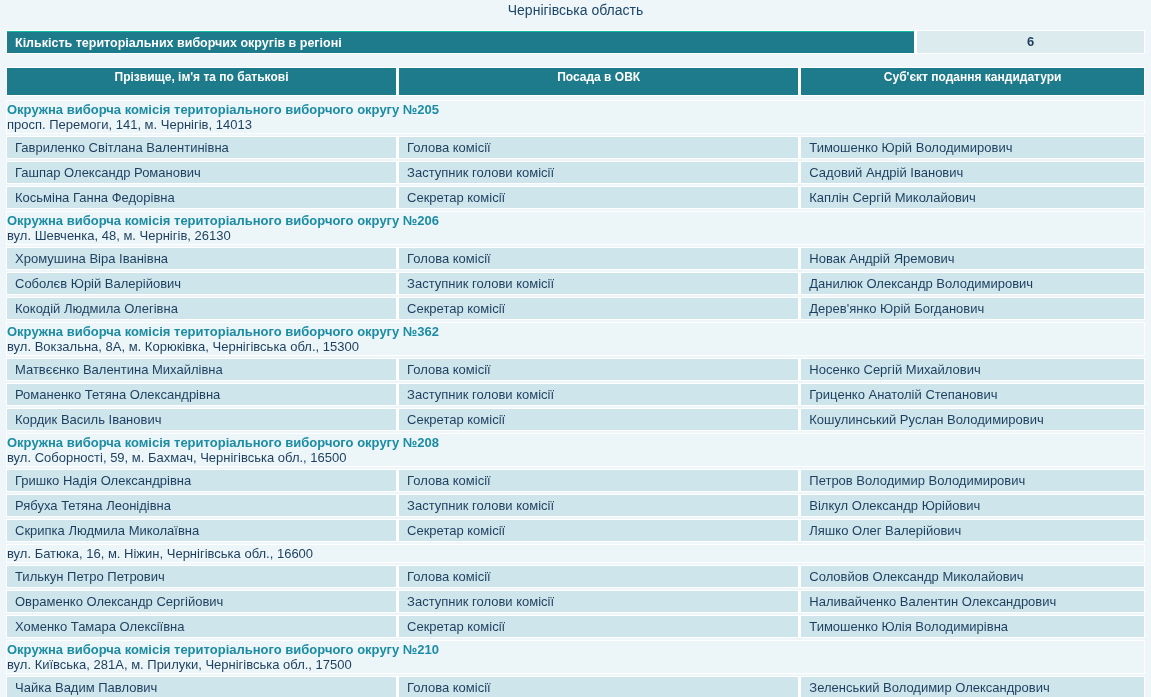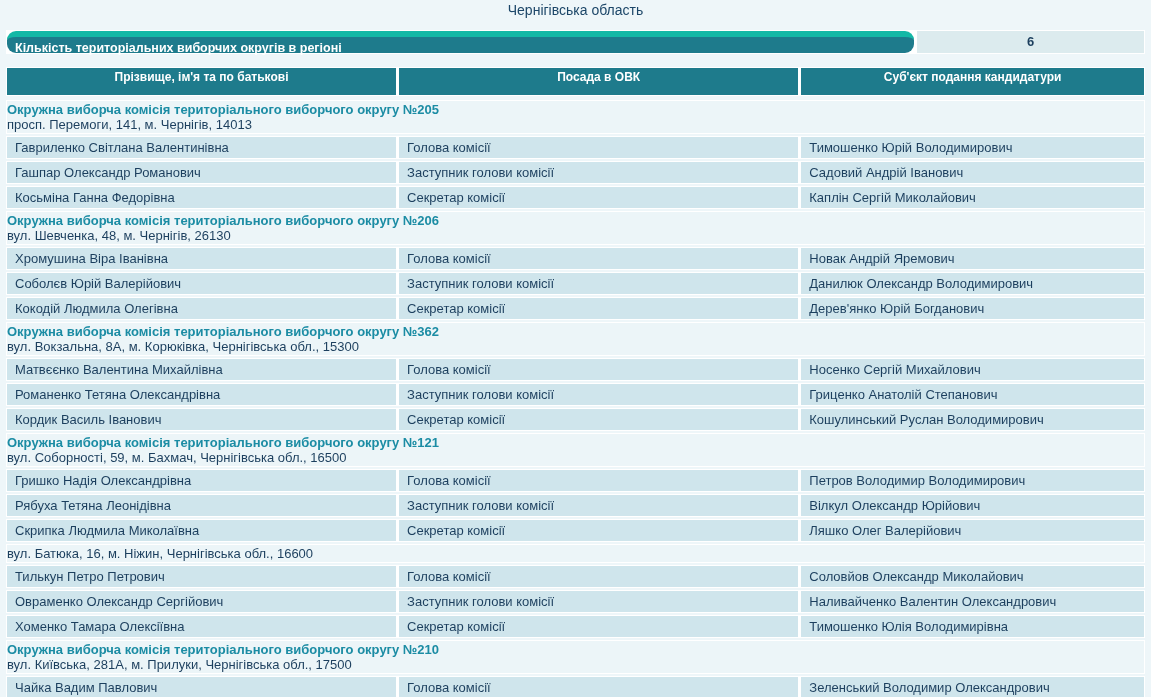--- a/index.html
+++ b/index.html
@@ -33,22 +33,21 @@
   }
   .count-label{
     flex:1;
     background:var(--teal);
     color:#fff;
     font-weight:bold;
     font-size:12.5px;
     line-height:22px;
     height:22px;
     padding-left:8px;
-    border-top:6px solid #14b8a6;
-    border-radius:9px;
+    border-top:1px solid #14b8a6;
   }
   .count-value{
     width:227px;
     background:var(--value-bg);
     color:var(--navy);
     font-weight:bold;
     font-size:13px;
     line-height:22px;
     height:22px;
     text-align:center;
@@ -192,21 +191,21 @@
 
   <div class="grid3 drow">
     <div class="dcell">Кордик Василь Іванович</div>
     <div class="dcell">Секретар комісії</div>
     <div class="dcell">Кошулинський Руслан Володимирович</div>
   </div>
 </div>
 
   <div>
     <div class="group-band">
-      <div class="g-title">Окружна виборча комісія територіального виборчого округу №121</div>
+      <div class="g-title">Окружна виборча комісія територіального виборчого округу №208</div>
       <div class="g-addr">вул. Соборності, 59, м. Бахмач, Чернігівська обл., 16500</div>
     </div>
 
   <div class="grid3 drow">
     <div class="dcell">Гришко Надія Олександрівна</div>
     <div class="dcell">Голова комісії</div>
     <div class="dcell">Петров Володимир Володимирович</div>
   </div>
 
   <div class="grid3 drow">

